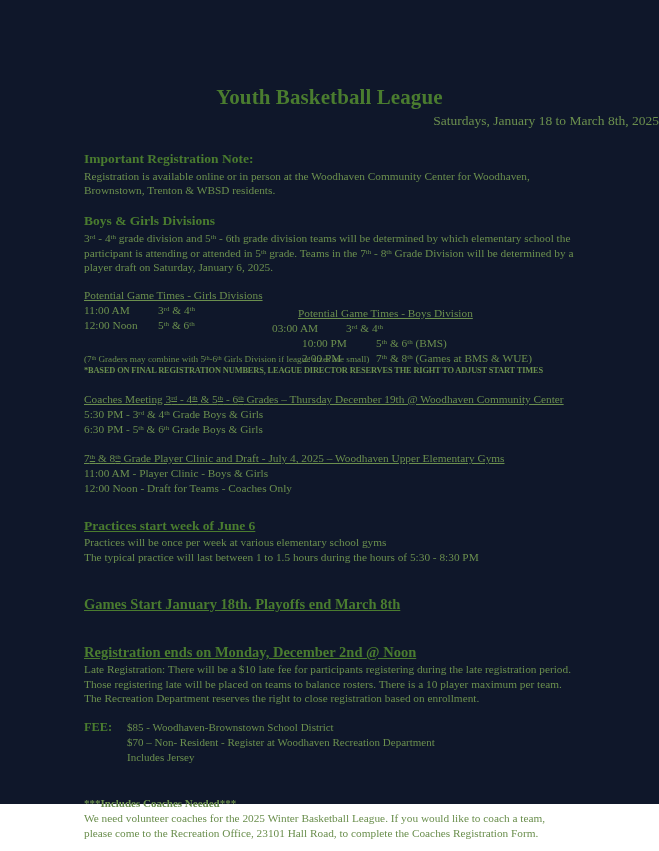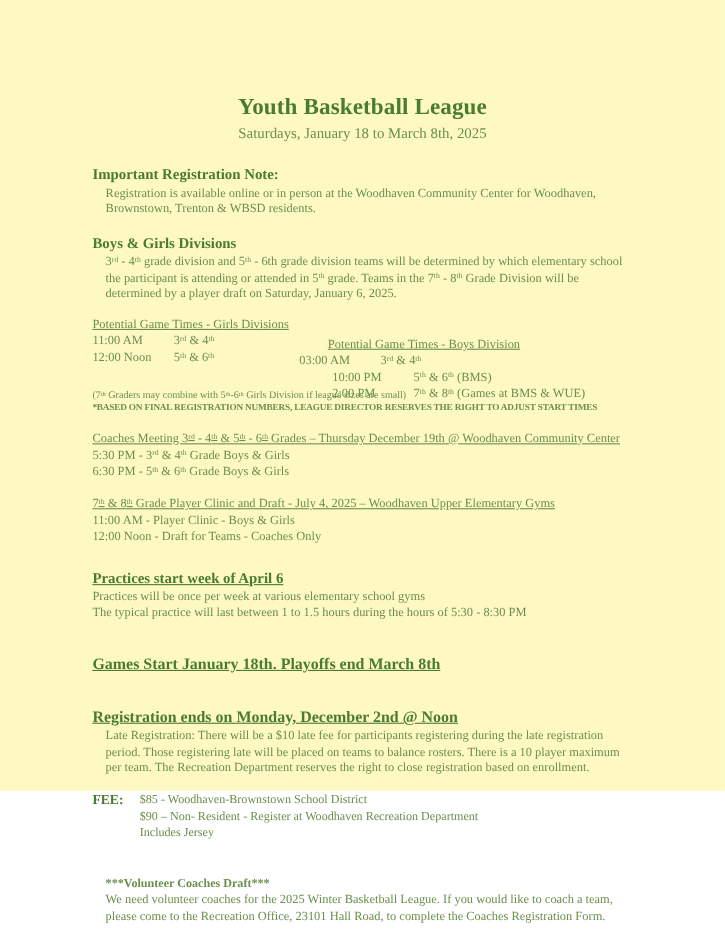--- a/index.html
+++ b/index.html
@@ -13,41 +13,42 @@
     height: 851px;
     font-family: "Liberation Serif", "DejaVu Serif", serif;
     color: #6b8f4e;
     position: relative;
     overflow: hidden;
   }
   .page {
     position: absolute;
     left: 0; top: 0;
     width: 659px;
-    height: 719px;
-    background: #fef9c3;
+    height: 804px;
+    background: #0f172a;
   }
   
   .masthead {
     text-align: center;
     padding-top: 86px;
   }
   .doc-title {
     font-size: 21px;
     font-weight: bold;
     color: #4a7c2f;
     letter-spacing: 0.1px;
     line-height: 1.12;
     margin: 0;
   }
   .doc-subtitle {
     font-size: 13.5px;
     color: #6b8f4e;
     line-height: 1.28;
     margin: 2px 0 0 0;
+    text-align: right;
   }
   .doc-venue {
     font-size: 13.5px;
     font-weight: bold;
     color: #4a7c2f;
     line-height: 1.28;
     margin: 1px 0 0 0;
   }
   
   .content {
@@ -64,21 +65,21 @@
   }
   .sec-head.big {
     font-size: 14.5px;
   }
   .sec-head.ul {
     text-decoration: underline;
   }
   p.body {
     font-size: 11.3px;
     line-height: 1.30;
-    margin: 1px 0 0 12px;
+    margin: 1px 0 0 0;
     color: #6b8f4e;
   }
   .tiny {
     font-size: 9.2px;
     line-height: 1.30;
     margin: 0;
   }
   .tiny.caps {
     font-weight: bold;
     font-size: 8.4px;
@@ -232,21 +233,21 @@
 
     <div>
       <div class="u-head"><span>7</span><sup>th</sup><span> &amp; 8</span><sup>th</sup><span> Grade Player Clinic and Draft - July 4, 2025 – Woodhaven Upper Elementary Gyms</span></div>
       <div class="line">11:00 AM - Player Clinic - Boys &amp; Girls</div>
       <div class="line">12:00 Noon - Draft for Teams - Coaches Only</div>
     </div>
 
     <div class="spacer-lg"></div>
 
     <div>
-      <div class="sec-head ul">Practices start week of April 6</div>
+      <div class="sec-head ul">Practices start week of June 6</div>
       <div class="line">Practices will be once per week at various elementary school gyms</div>
       <div class="line">The typical practice will last between 1 to 1.5 hours during the hours of 5:30 - 8:30 PM</div>
     </div>
 
     <div class="spacer-xl"></div>
 
     <div>
       <div class="sec-head big ul">Games Start January 18th.  Playoffs end March 8th</div>
     </div>
 
@@ -254,26 +255,26 @@
 
     <div>
       <div class="sec-head big ul">Registration ends on Monday, December 2nd @ Noon</div>
       <p class="body">Late Registration: There will be a $10 late fee for participants registering during the late registration period.  Those registering late will be placed on teams to balance rosters.  There is a 10 player maximum per team. The Recreation Department reserves the right to close registration based on enrollment.</p>
     </div>
 
     <div class="fee-block">
       <div class="fee-label">FEE:</div>
       <div class="fee-lines">
         <div>$85 - Woodhaven-Brownstown School District</div>
-        <div>$90 – Non- Resident - Register at Woodhaven Recreation Department</div>
+        <div>$70 – Non- Resident - Register at Woodhaven Recreation Department</div>
         <div>Includes Jersey</div>
       </div>
     </div>
 
     <div class="spacer-xl"></div>
 
     <div>
-      <p class="body b" style="font-size:11.0px;">***Volunteer Coaches Draft***</p>
+      <p class="body b" style="font-size:11.0px;">***Includes Coaches Needed***</p>
       <p class="body"><span>We need volunteer coaches for the 2025 Winter Basketball League. If you would like to coach a team, please come to the Recreation Office, 23101 Hall Road, to complete the Coaches Registration Form.  </span></p>
     </div>
 
   </div>
 </div>
 
 </body></html>

